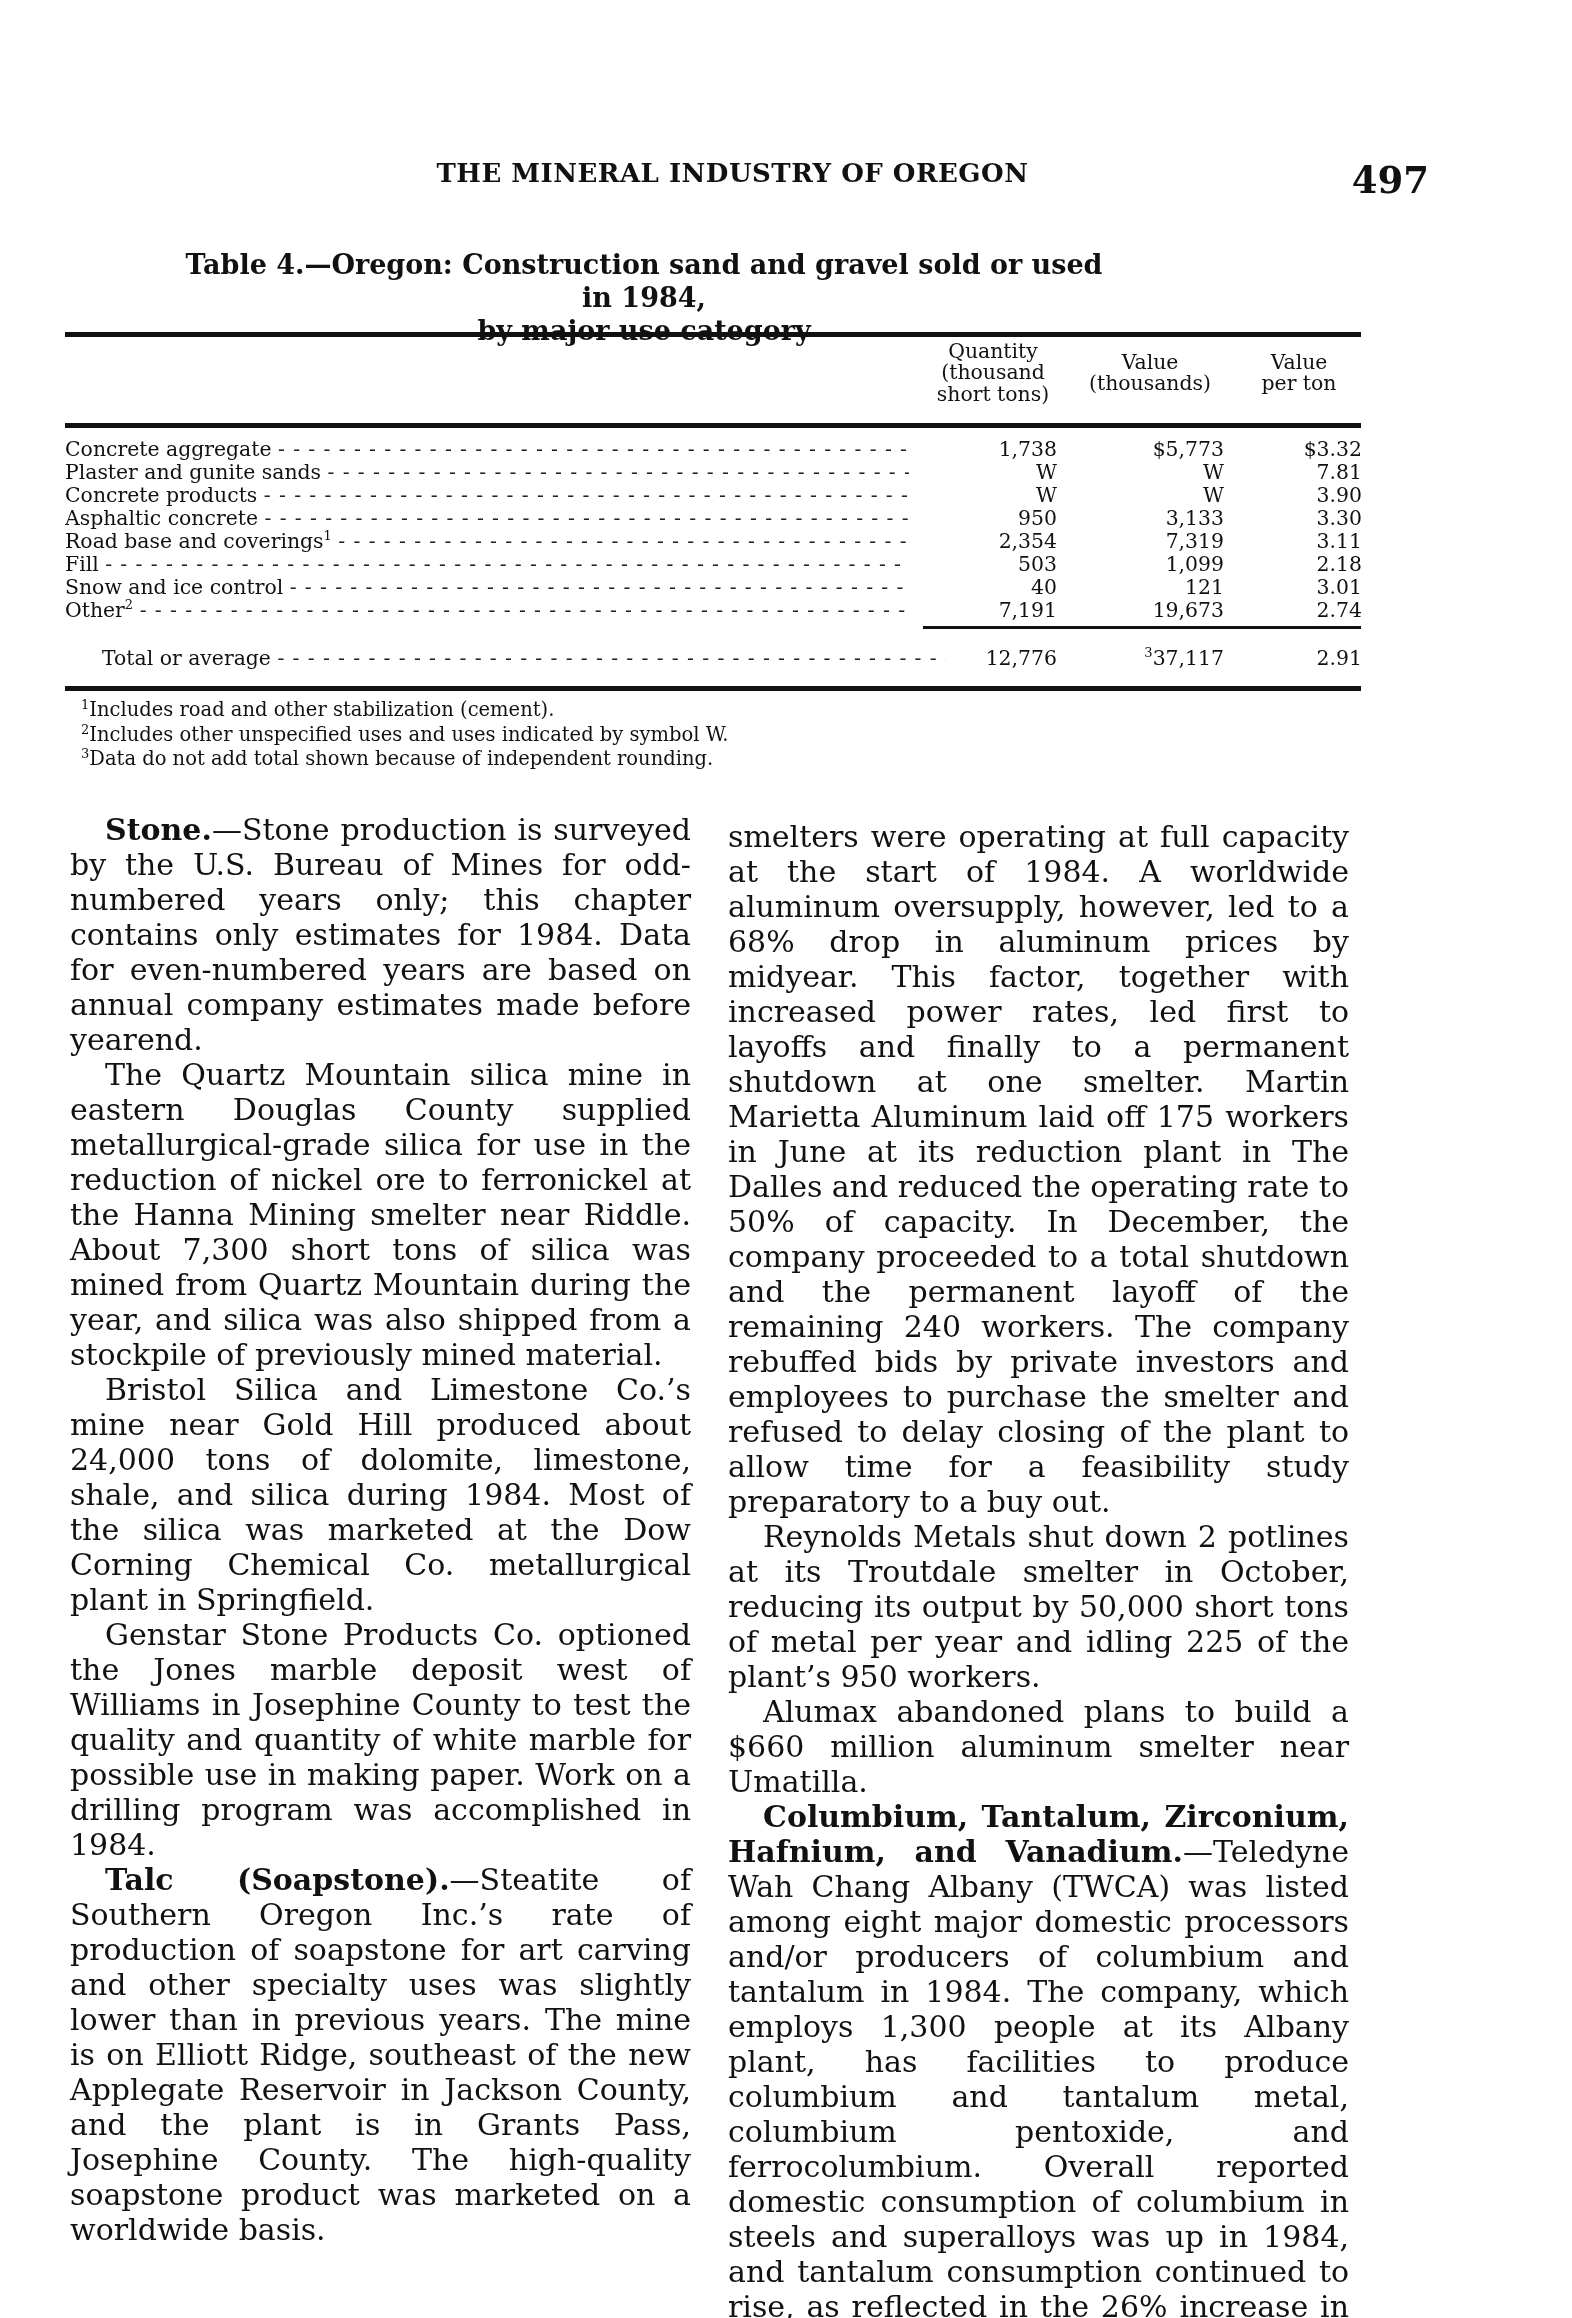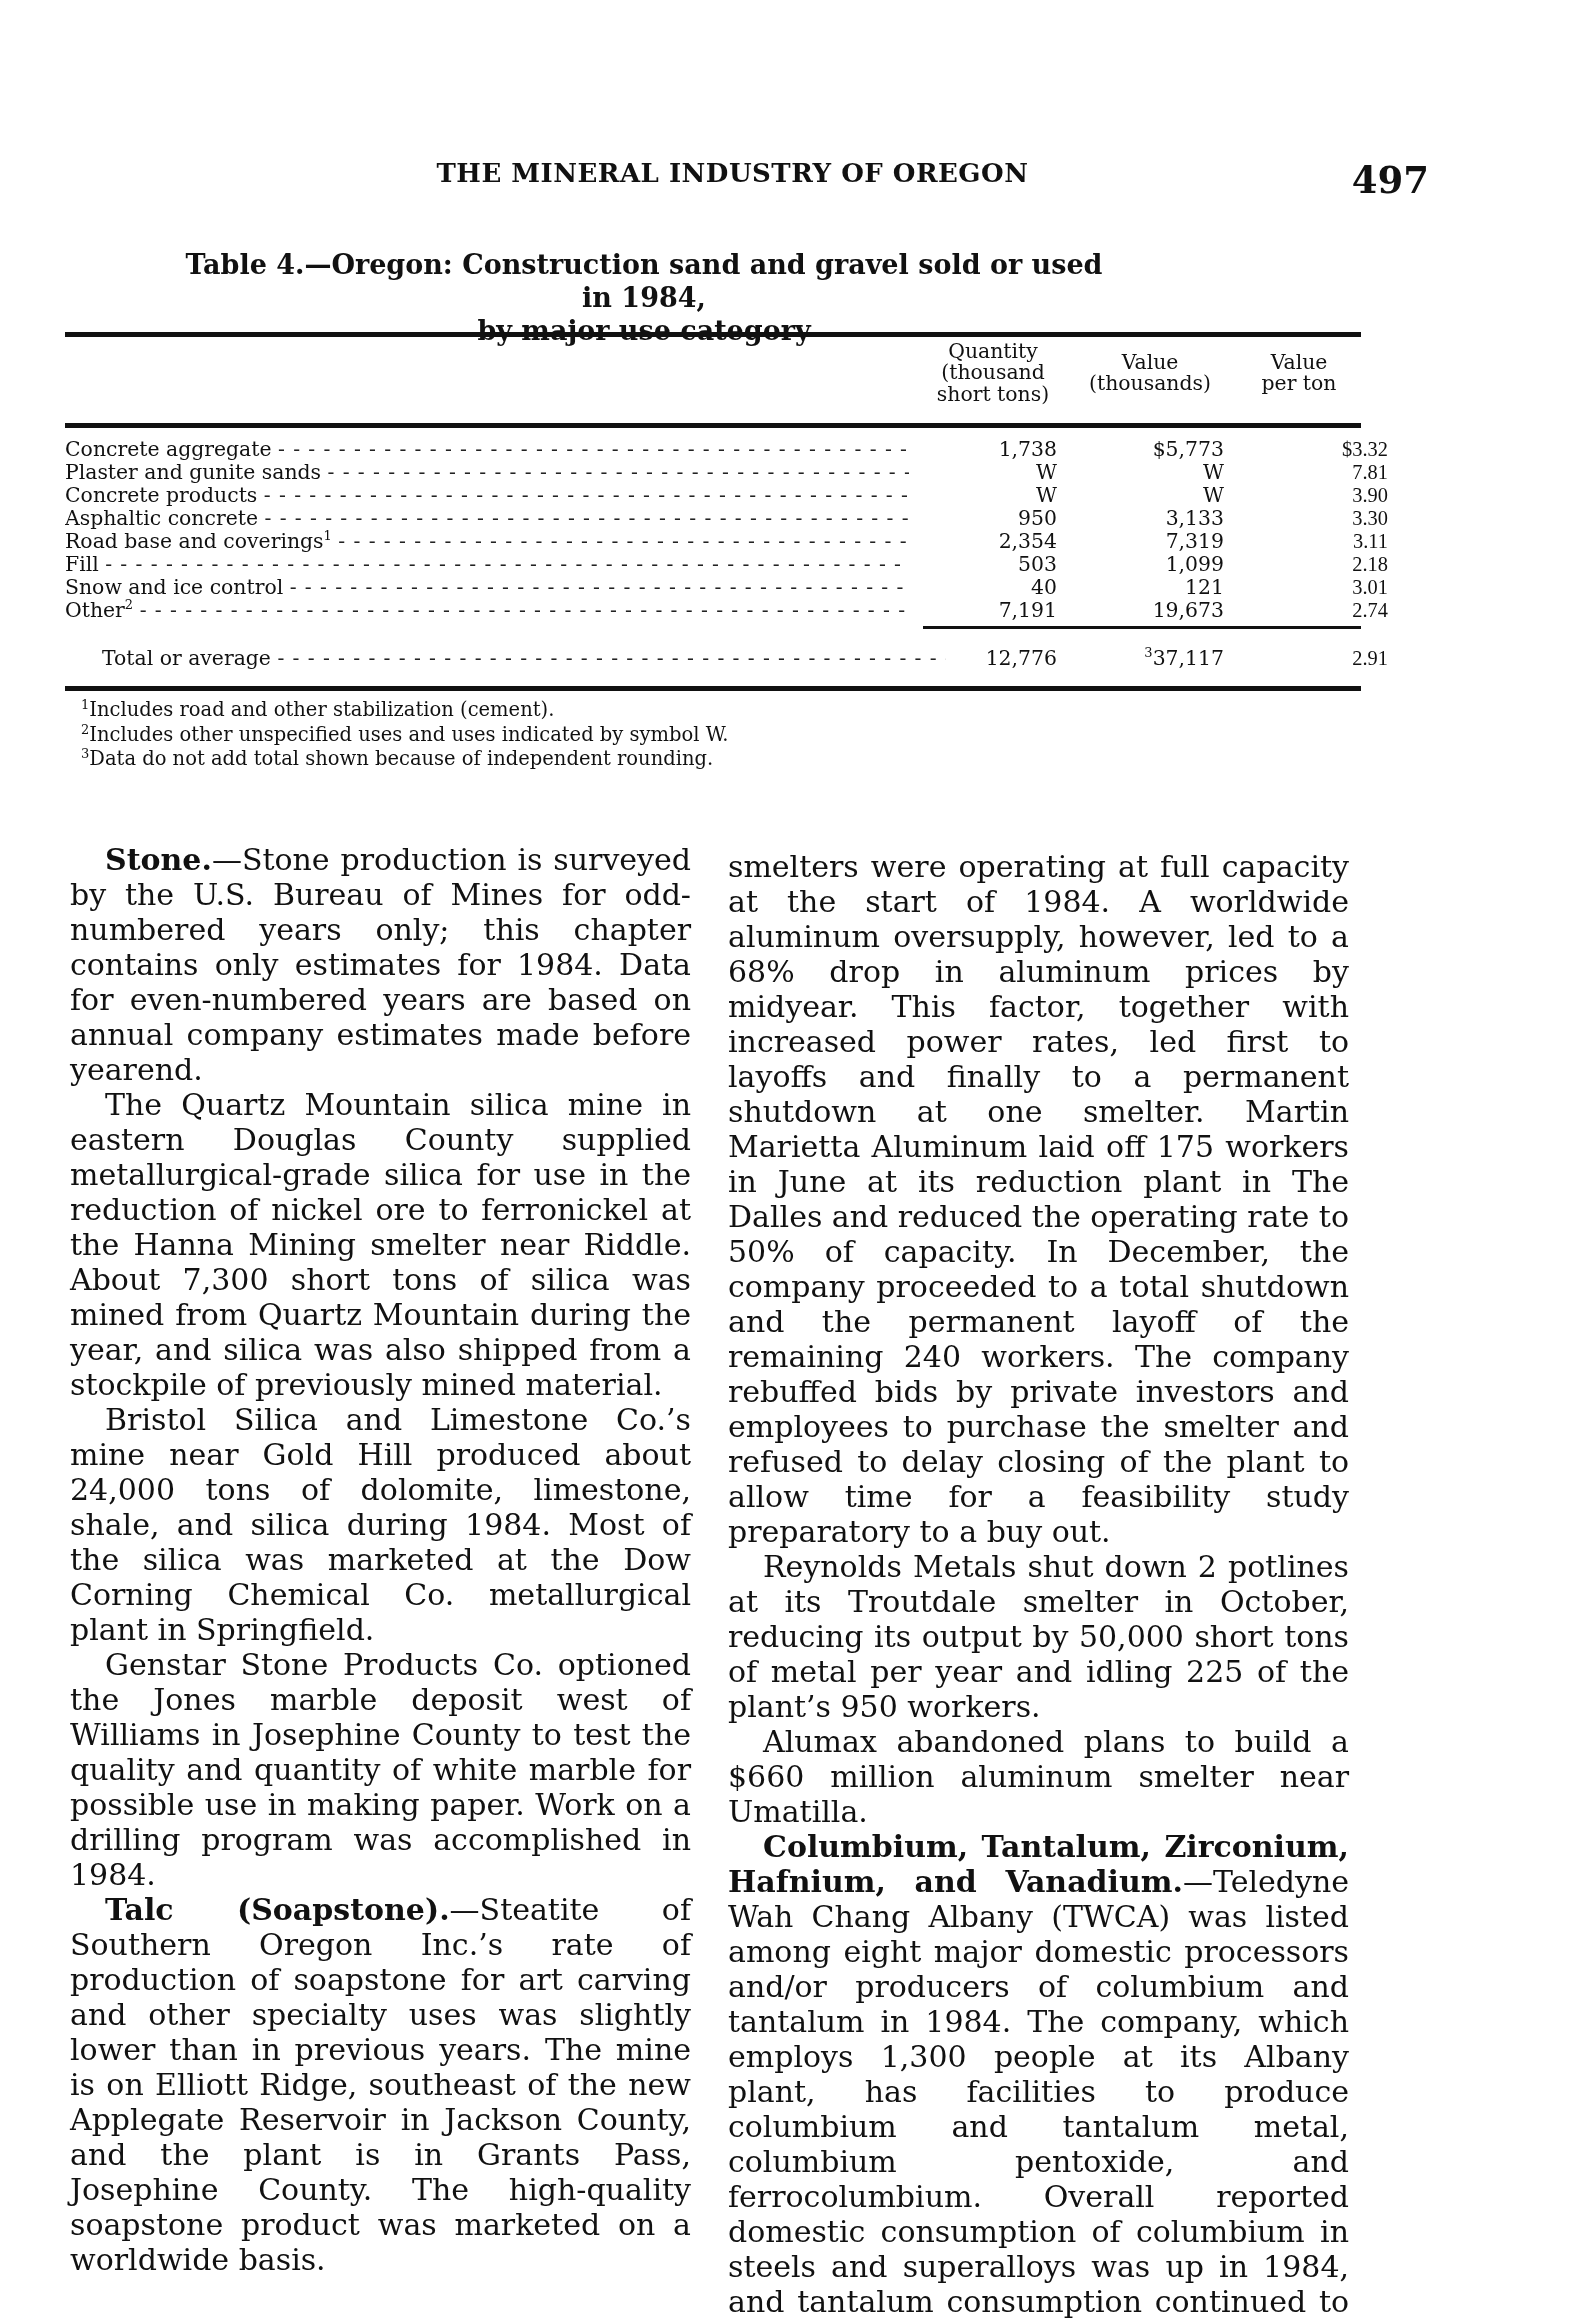--- a/index.html
+++ b/index.html
@@ -28,27 +28,27 @@
   .hdr .qty { left: 863px; width: 130px; top: 0; }
   .hdr .val { left: 1011px; width: 148px; top: 11px; }
   .hdr .vpt { left: 1169px; width: 130px; top: 11px; }
   .rows { position: absolute; top: 438px; left: 0; width: 1296px; }
   .row { position: relative; height: 23px; line-height: 23px; white-space: nowrap; }
   .row .label { position: absolute; left: 0; width: 844px; overflow: hidden; }
   .row .label .leader { color: #222; letter-spacing: 0.9px; }
   .row .num { position: absolute; text-align: right; }
   .row .q { left: 867px; width: 125px; }
   .row .v { left: 1020px; width: 139px; text-align: right; }
-  .row .p { left: 1195px; width: 128px; font-family: Liberation Serif, serif; }
+  .row .p { left: 1169px; width: 128px; }
   sup { font-size: 13px; line-height: 0; vertical-align: super; }
   .total-row { position: absolute; top: 647px; left: 0; width: 1296px; }
   .total-row .label { padding-left: 37px; }
   .footnotes { position: absolute; top: 698px; left: 81px; width: 927px; font-size: 19.5px; line-height: 24.6px; }
   .column {
-    position: absolute; top: 842px; width: 621px; font-size: 30px; line-height: 35px;
+    position: absolute; top: 812px; width: 621px; font-size: 30px; line-height: 35px;
     text-align: justify; hyphens: manual;
   }
   .col-left { left: 70px; }
   .col-right { left: 728px; }
   .column p { margin: 0; text-indent: 35px; }
   .column p.noindent { text-indent: 0; margin-top: 7px; }
   .column b { font-weight: bold; }
 </style>
 </head>
 <body>

